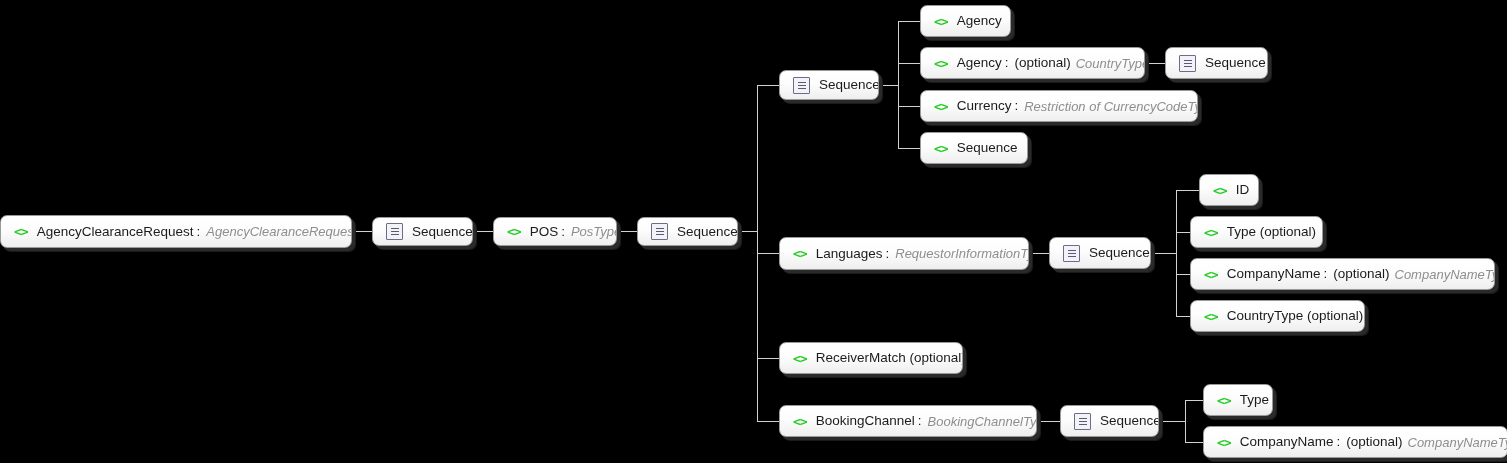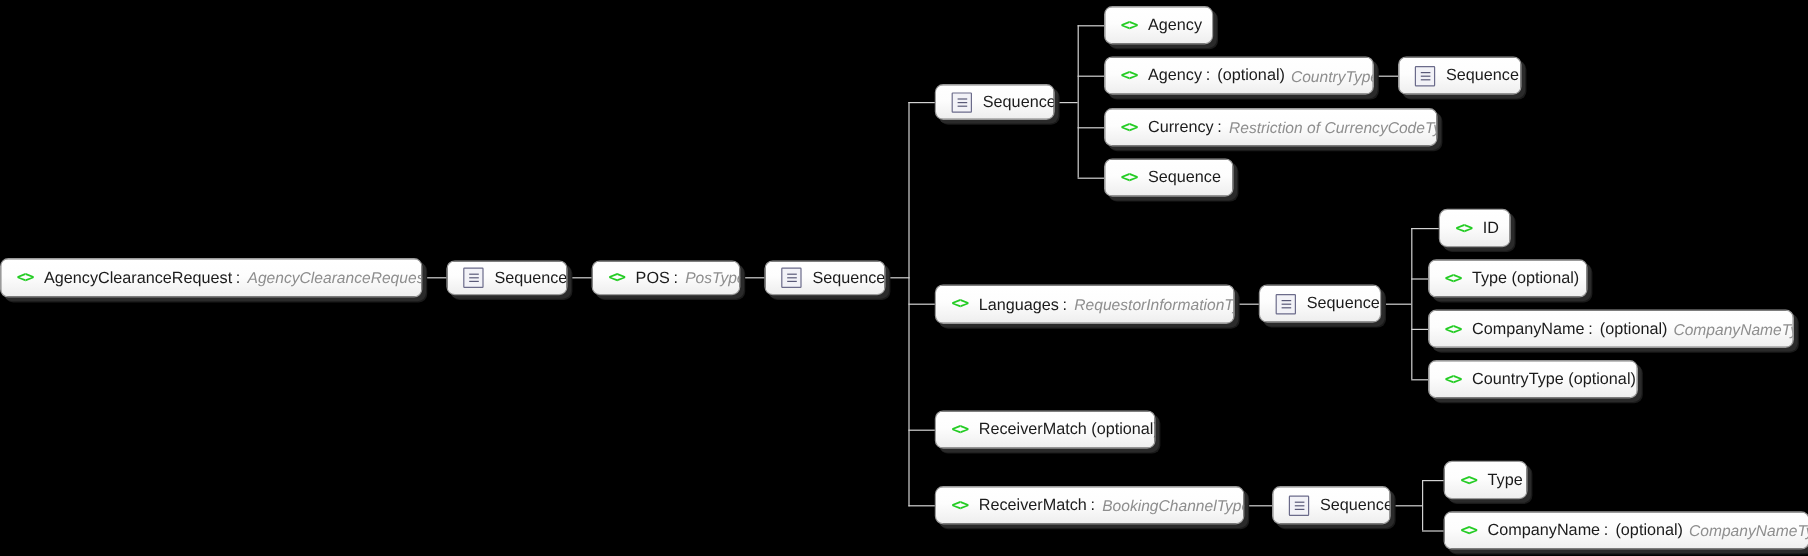--- a/index.html
+++ b/index.html
@@ -236,21 +236,21 @@
     <span class="label">CountryType (optional)</span>
   </div>
 
   <div class="node" style="left:779px;top:342px;width:184px;height:32px;">
     <span class="ico-element">&lt;&gt;</span>
     <span class="label">ReceiverMatch (optional)</span>
   </div>
 
   <div class="node" style="left:779px;top:405px;width:258px;height:32px;">
     <span class="ico-element">&lt;&gt;</span>
-    <span class="label">ReceiverMatch</span>
+    <span class="label">BookingChannel</span>
     <span class="sep">:</span>
     <span class="type">BookingChannelType</span>
   </div>
 
   <div class="node" style="left:1060px;top:405px;width:99px;height:32px;">
     <span class="ico-seq">
         <i></i>
         <i></i>
         <i></i>
       </span>

